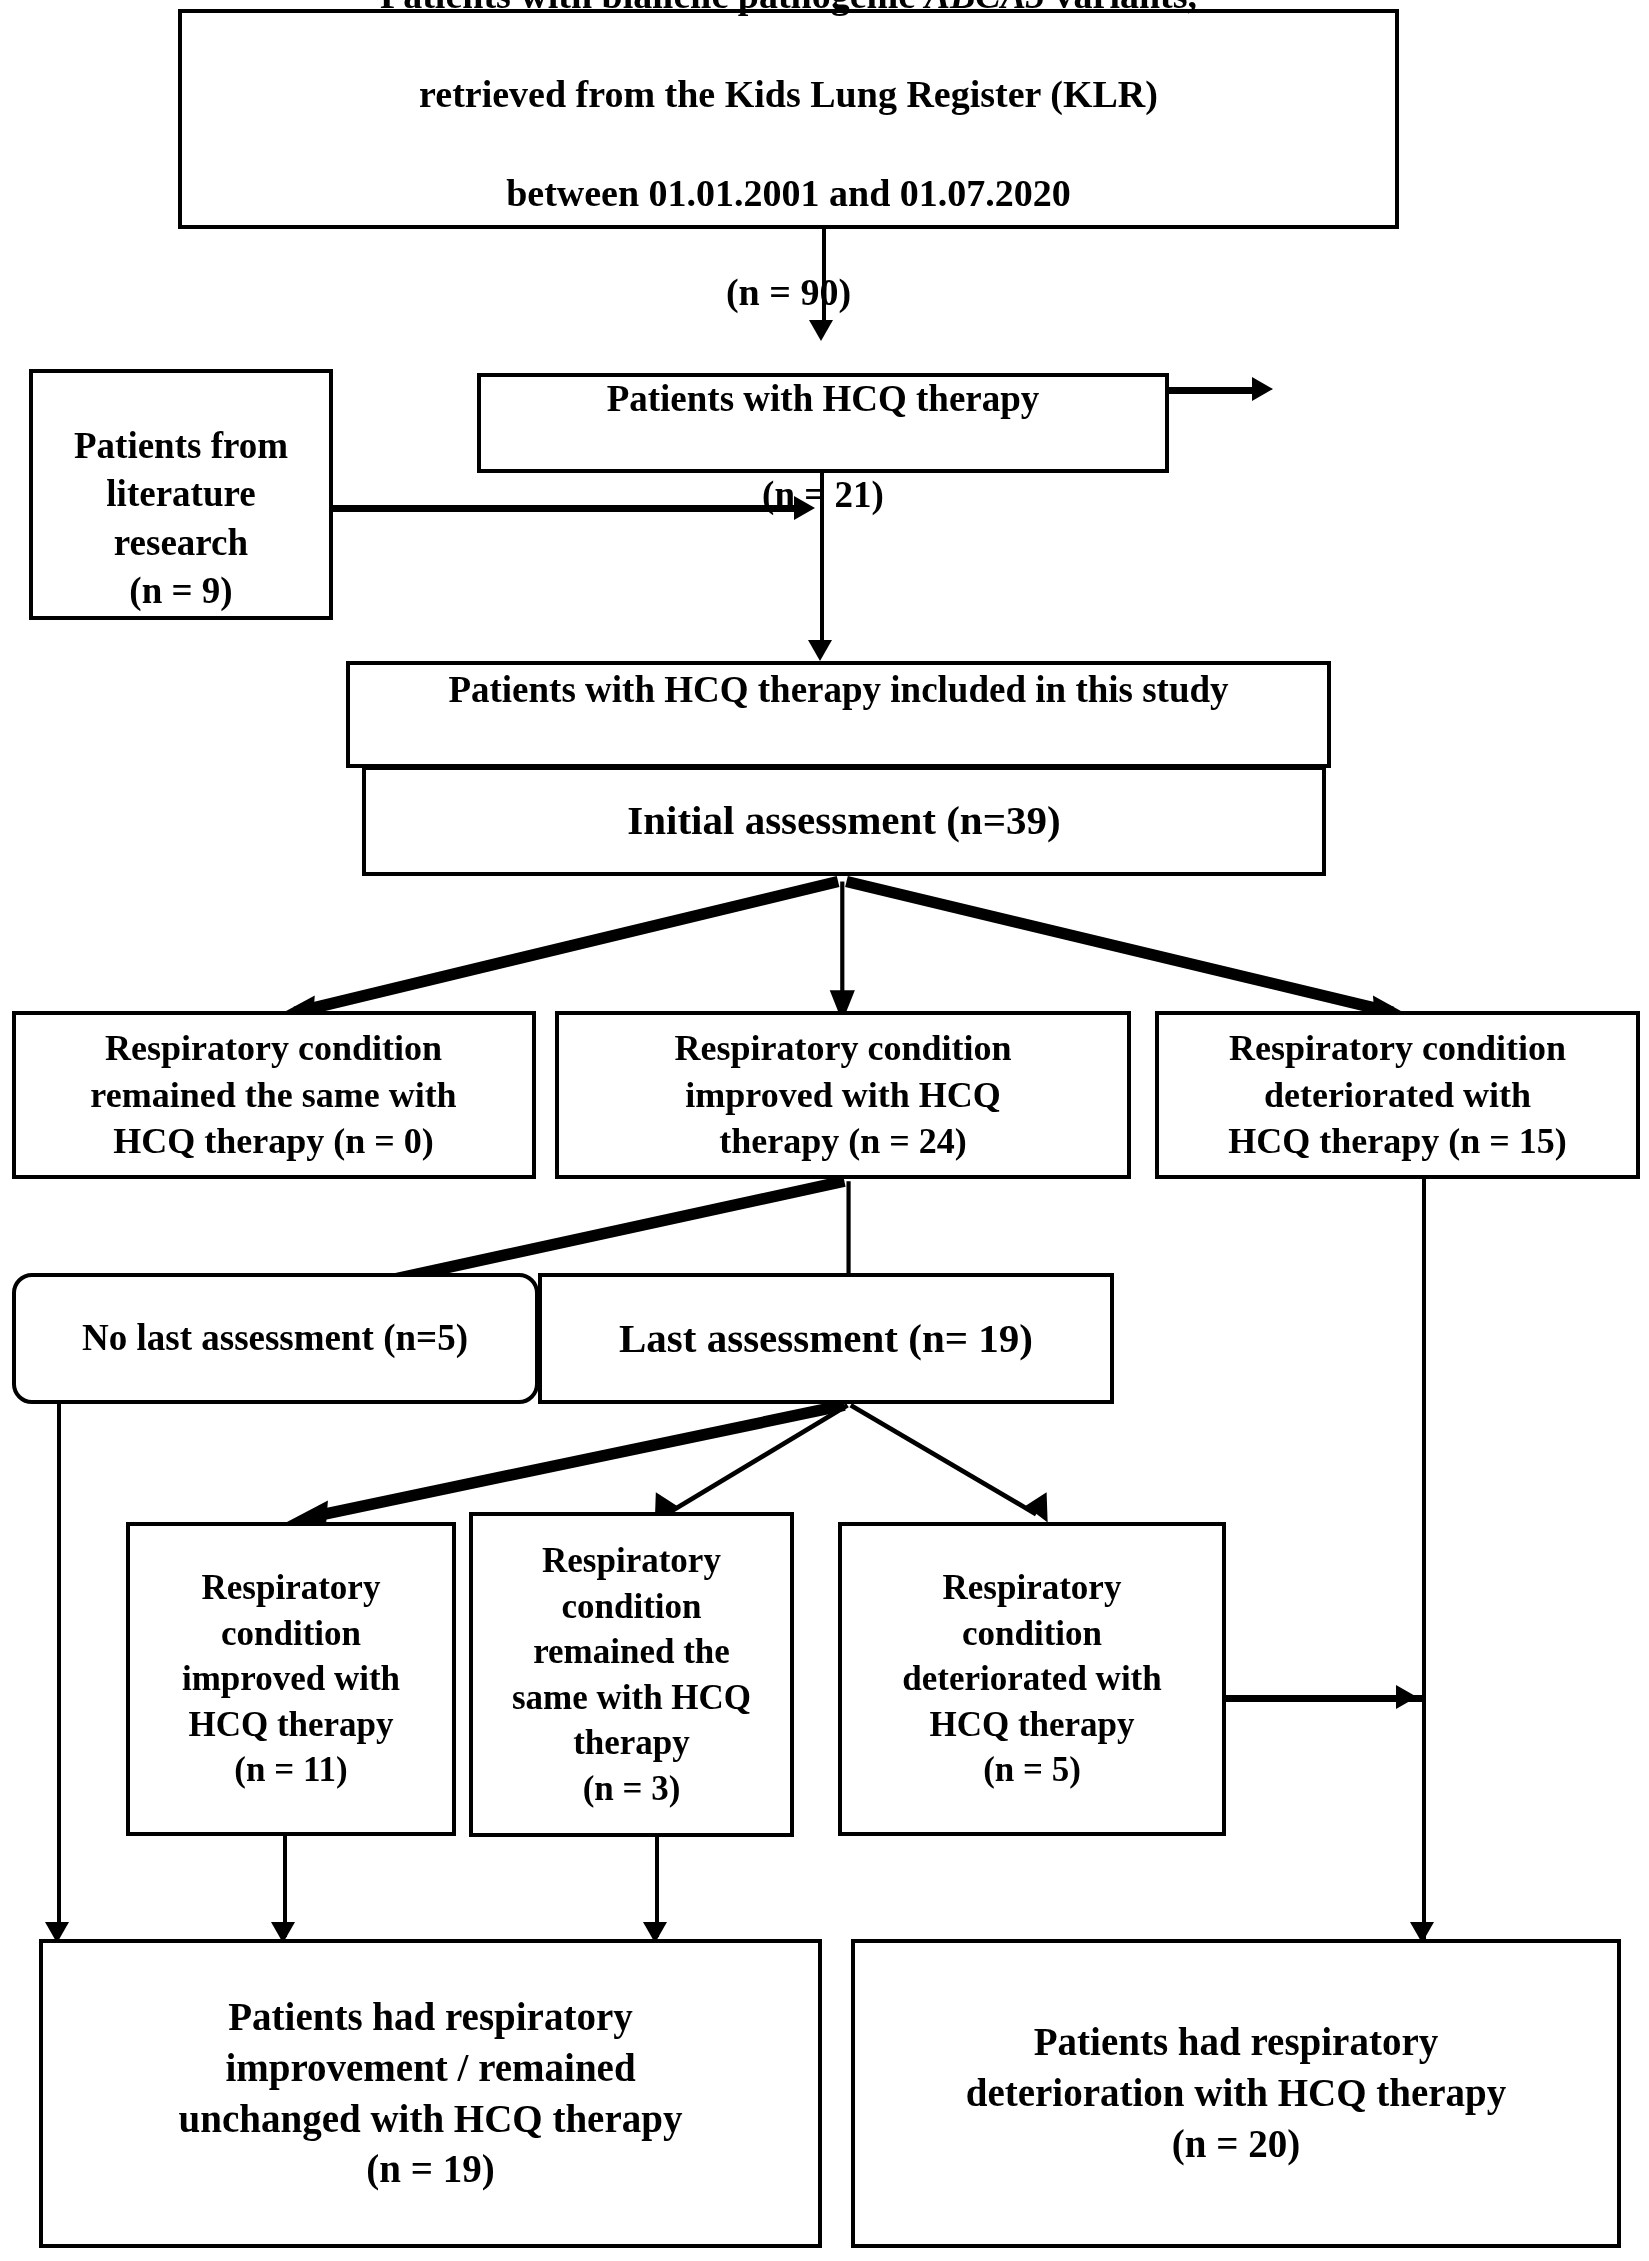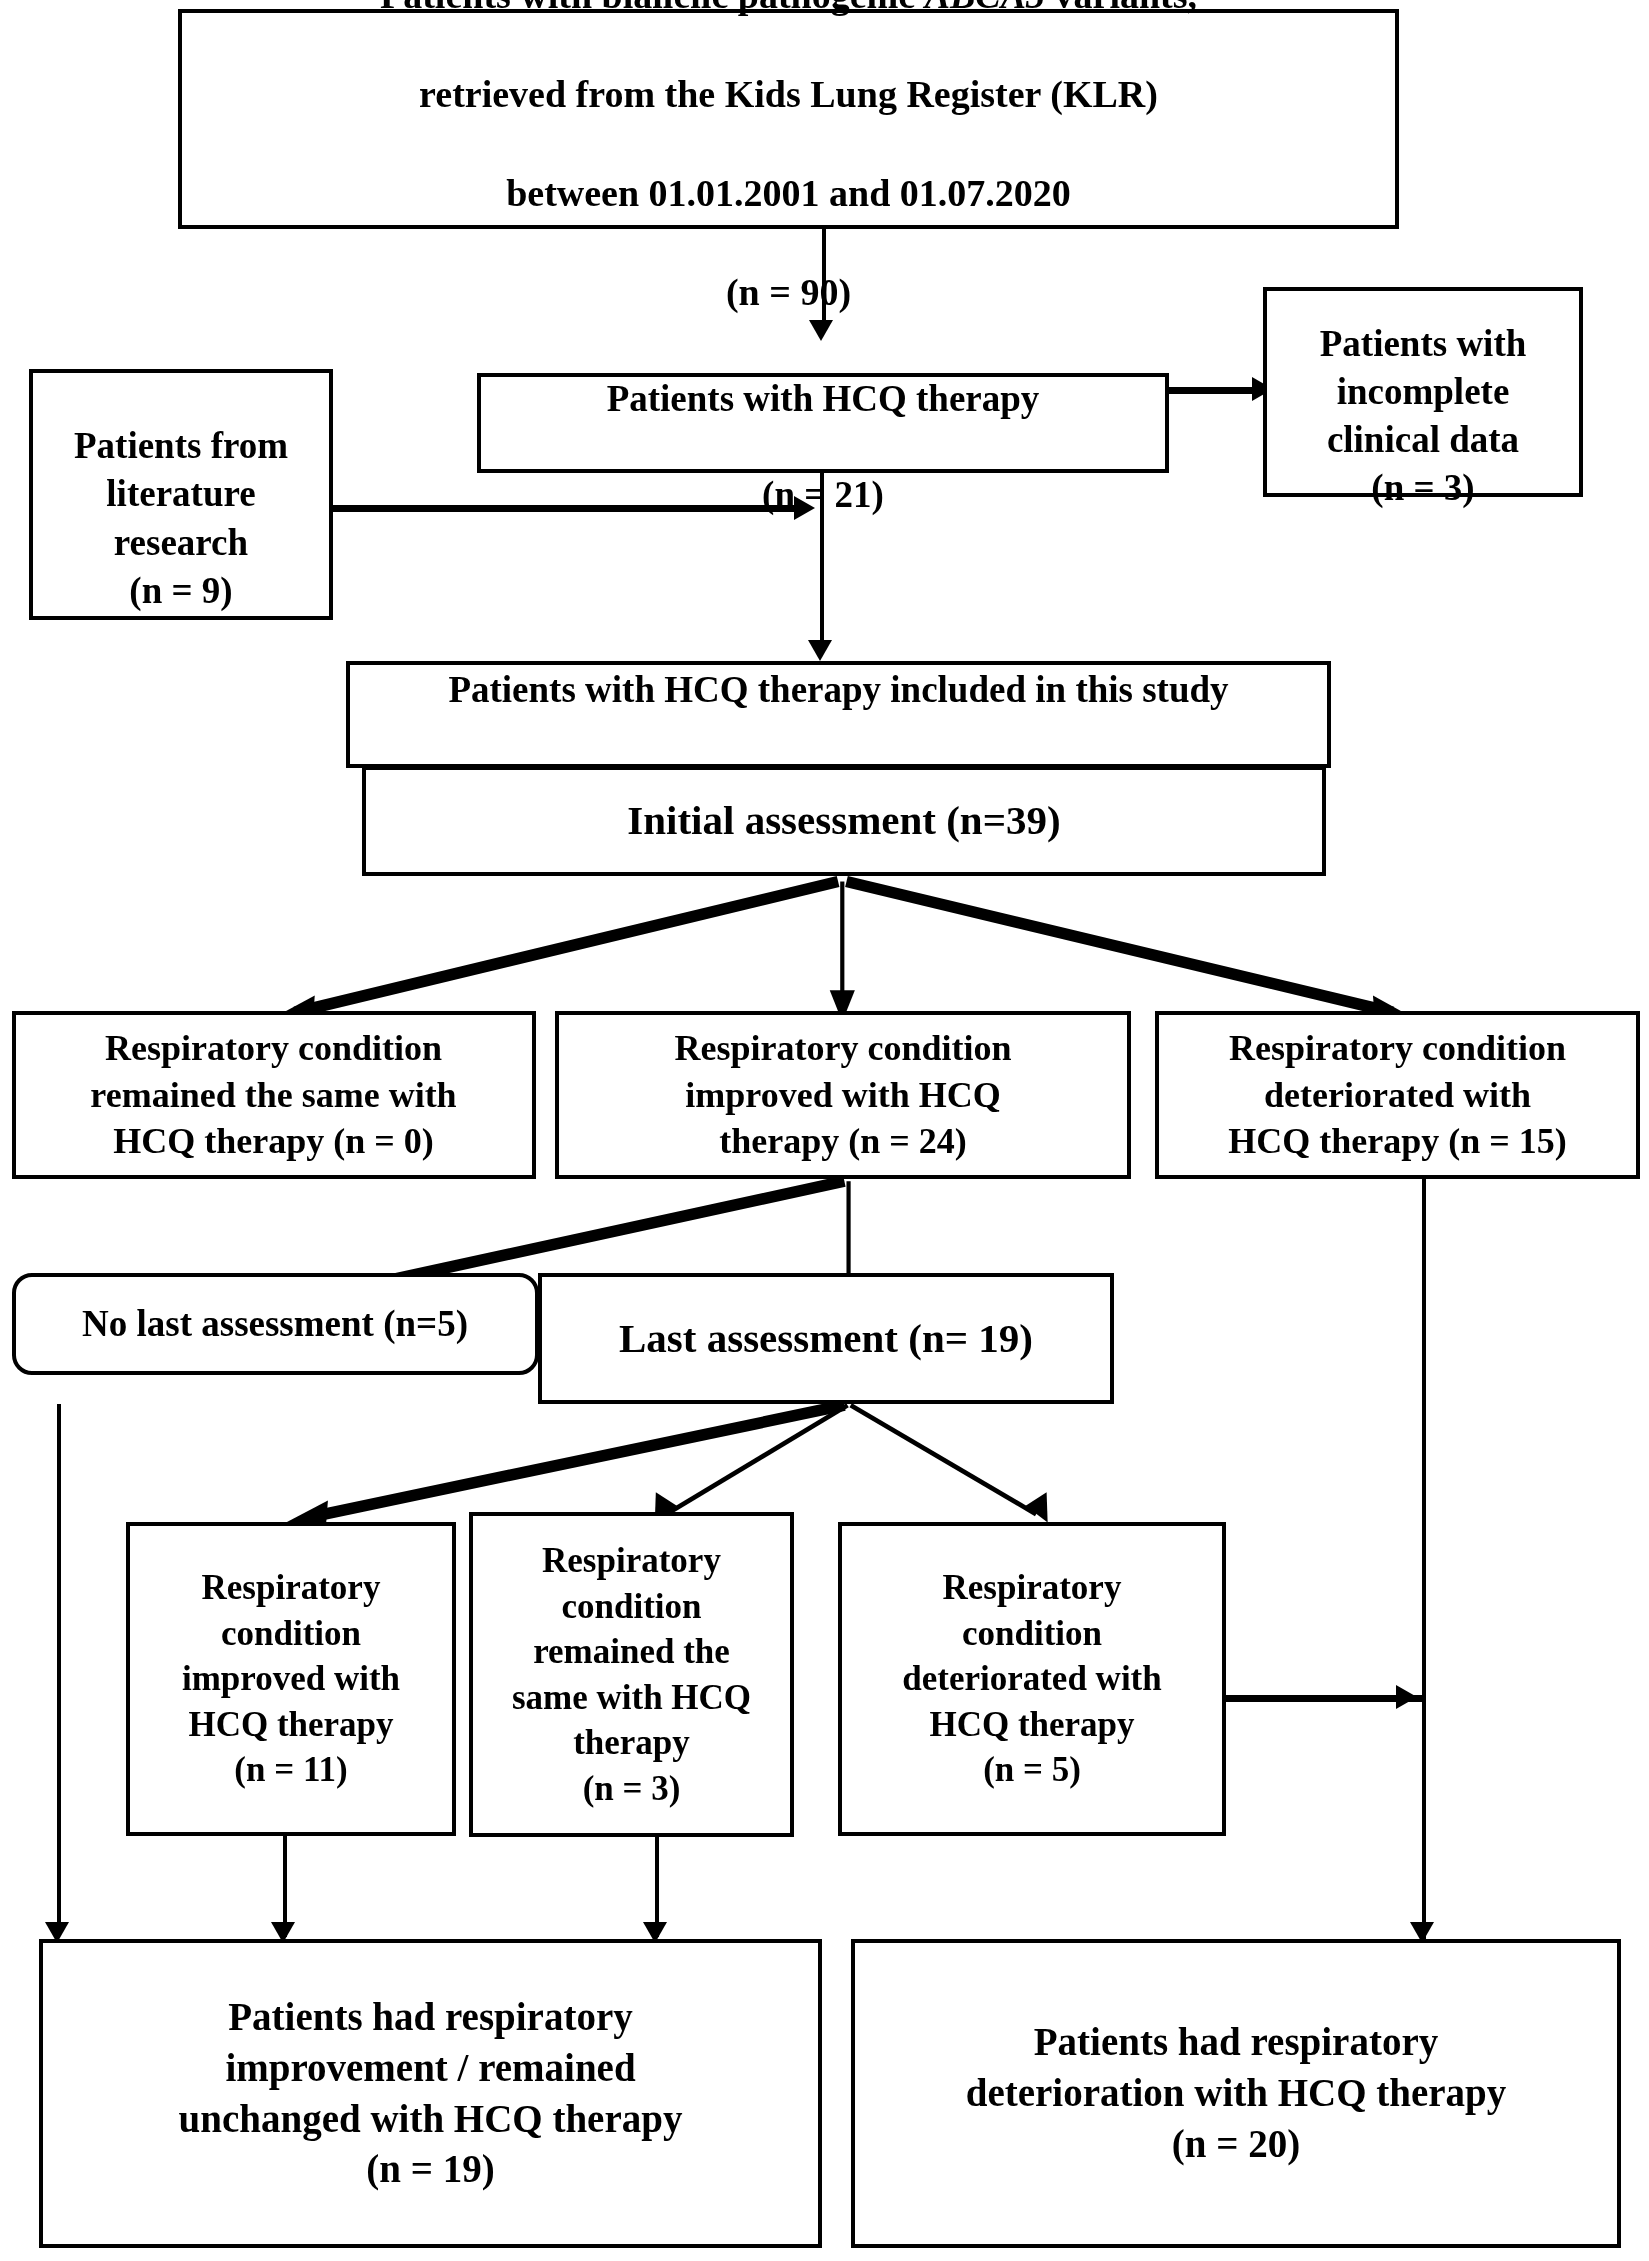--- a/index.html
+++ b/index.html
@@ -91,28 +91,20 @@
   <div class="box" style="left:477px; top:341px; width:692px; height:100px; font-size:37px;margin-top:32px;">
     <span class="txt">
       <span>Patients with HCQ therapy</span><br>
       <span>(n = 21)</span>
     </span>
   </div>
 
   <div class="hline thick" style="left:1168px; top:387px; width:89px;"></div>
   <div class="arrowhead-right" style="left:1252px; top:377px;"></div>
 
-  <div class="box" style="left:1263px; top:287px; width:320px; height:210px; font-size:37px;">
-    <span class="txt">
-      <span>Patients with
-incomplete
-clinical data</span>
-      <span>(n = 3)</span>
-    </span>
-  </div>
 
   <div class="box" style="left:29px; top:369px; width:304px; height:251px; font-size:37px;">
     <span class="txt">
       <span>Patients from
 literature
 research</span>
       <span>(n = 9)</span>
     </span>
   </div>
 
@@ -169,21 +161,21 @@
   <svg class="diag" style="left:0px; top:1176px; width:1649px; height:136px;" viewBox="0 0 3148 260" width="1649" height="136">
     <line x1="1612" y1="10" x2="600" y2="230" stroke-width="22"></line>
     <polygon points="556,240 636,198 632,250"></polygon>
     <line x1="1620" y1="10" x2="1620" y2="206" stroke-width="8"></line>
     <polygon points="1620,248 1596,190 1644,190"></polygon>
   </svg>
 
   <div class="vline thin" style="left:1422px; top:1179px; height:762px;"></div>
   <div class="arrowhead-down" style="left:1410px; top:1922px;"></div>
 
-  <div class="box" style="left:11.5px; top:1273px; width:527px; height:102px; font-size:37px;border-radius:20px;">
+  <div class="box" style="left:11.5px; top:1273px; width:527px; height:131px; font-size:37px;border-radius:20px;">
     <span class="txt">No last assessment (n=5)</span>
   </div>
 
   <div class="box" style="left:538px; top:1273px; width:576px; height:131px; font-size:41px;">
     <span class="txt">Last assessment (n= 19)</span>
   </div>
 
   <div class="vline thin" style="left:57px; top:1404px; height:532px;"></div>
   <div class="arrowhead-down" style="left:45px; top:1922px;"></div>
 

